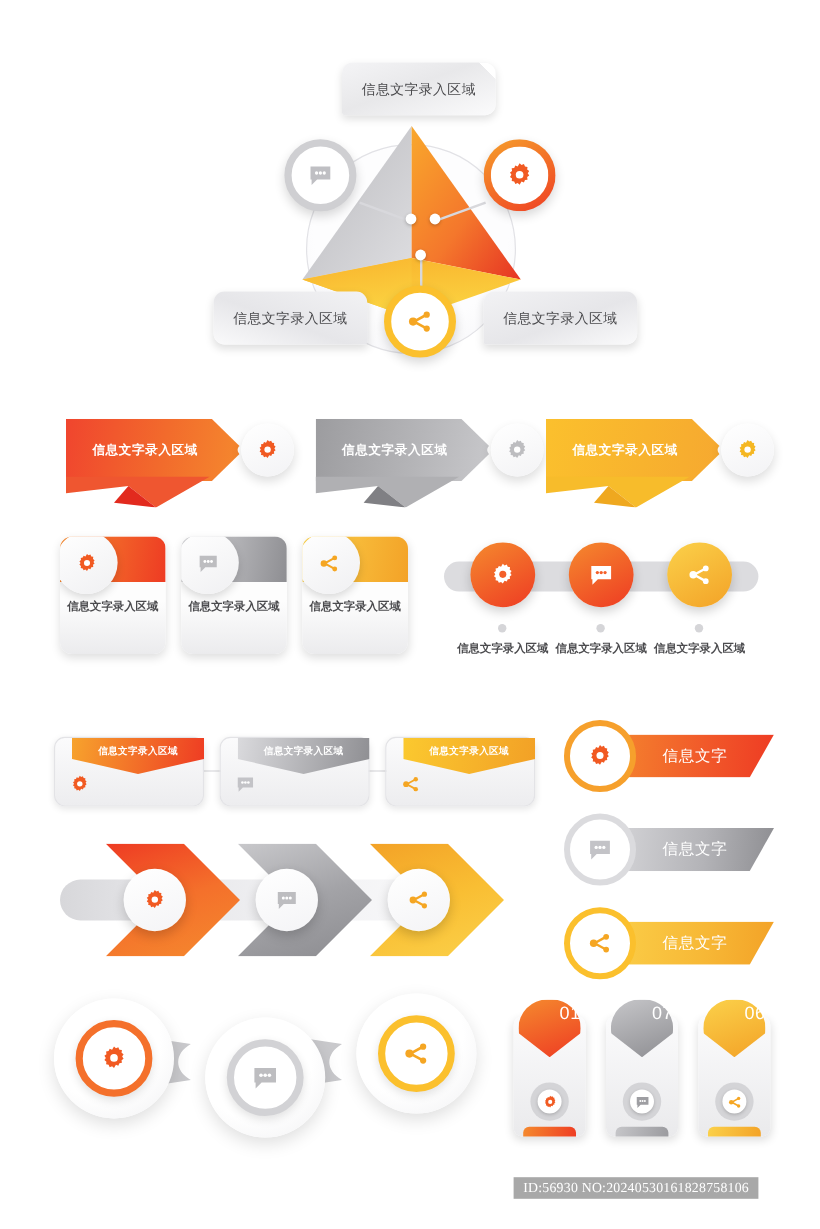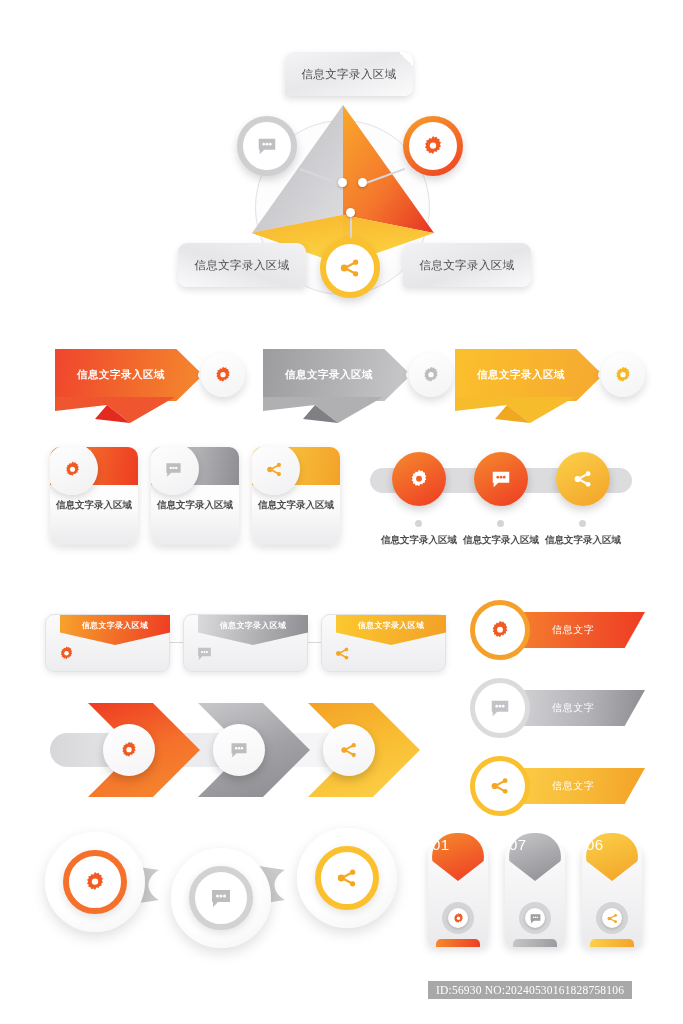--- a/index.html
+++ b/index.html
@@ -153,21 +153,21 @@
   .kt-ring {
     position:absolute; left:0; top:0; width:60px; height:60px;
     border-radius:50%; background:#fff; border:5px solid #f6a02c;
     display:flex; align-items:center; justify-content:center; z-index:3;
   }
   .kt-band {
     position:absolute; left:30px; top:12px; width:145px; height:36px;
     clip-path:polygon(0 0,100% 0,86% 100%,0 100%);
     display:flex; align-items:center;
   }
-  .kt-txt { font-size:10px; color:#fff; margin-left:52px; letter-spacing:.6px; }
+  .kt-txt { font-size:13px; color:#fff; margin-left:52px; letter-spacing:.6px; }
 
   
   #chev-row { left:50px; top:695px; width:390px; height:110px; }
   .chev-track {
     position:absolute; left:0px; top:38px; width:355px; height:34px;
     border-radius:17px 0 0 17px;
     background:linear-gradient(90deg,#d7d7da 0%,#e6e6e9 22%,#f2f2f4 60%,#fbfbfc 100%);
   }
   .chev {
     position:absolute; top:8px; width:112px; height:94px;
@@ -197,21 +197,21 @@
   .numcard {
     position:absolute; top:14px; width:60px; height:100px; border-radius:7px;
     background:linear-gradient(180deg,#fbfbfc,#eaeaec);
     box-shadow:0 3px 8px rgba(0,0,0,.14);
     overflow:hidden;
   }
   .nc-badge {
     position:absolute; top:0px; width:52px; height:48px;
     border-radius:26px 26px 26px 26px;
     clip-path:polygon(0 0,100% 0,100% 58%,50% 100%,0 58%);
-    display:flex; align-items:flex-start; justify-content:flex-start; z-index:5;
+    display:flex; align-items:flex-start; justify-content:flex-end; z-index:5;
   }
   .nc-num { font-size:15px; color:#fff; margin-top:3px; letter-spacing:.5px; }
   .nc-puck {
     position:absolute; left:14px; top:55px; width:32px; height:32px;
     border-radius:50%; background:#d4d4d7;
     display:flex; align-items:center; justify-content:center;
   }
   .nc-inner {
     width:20px; height:20px; border-radius:50%;
     background:#fff; box-shadow:0 1px 3px rgba(0,0,0,.2);

